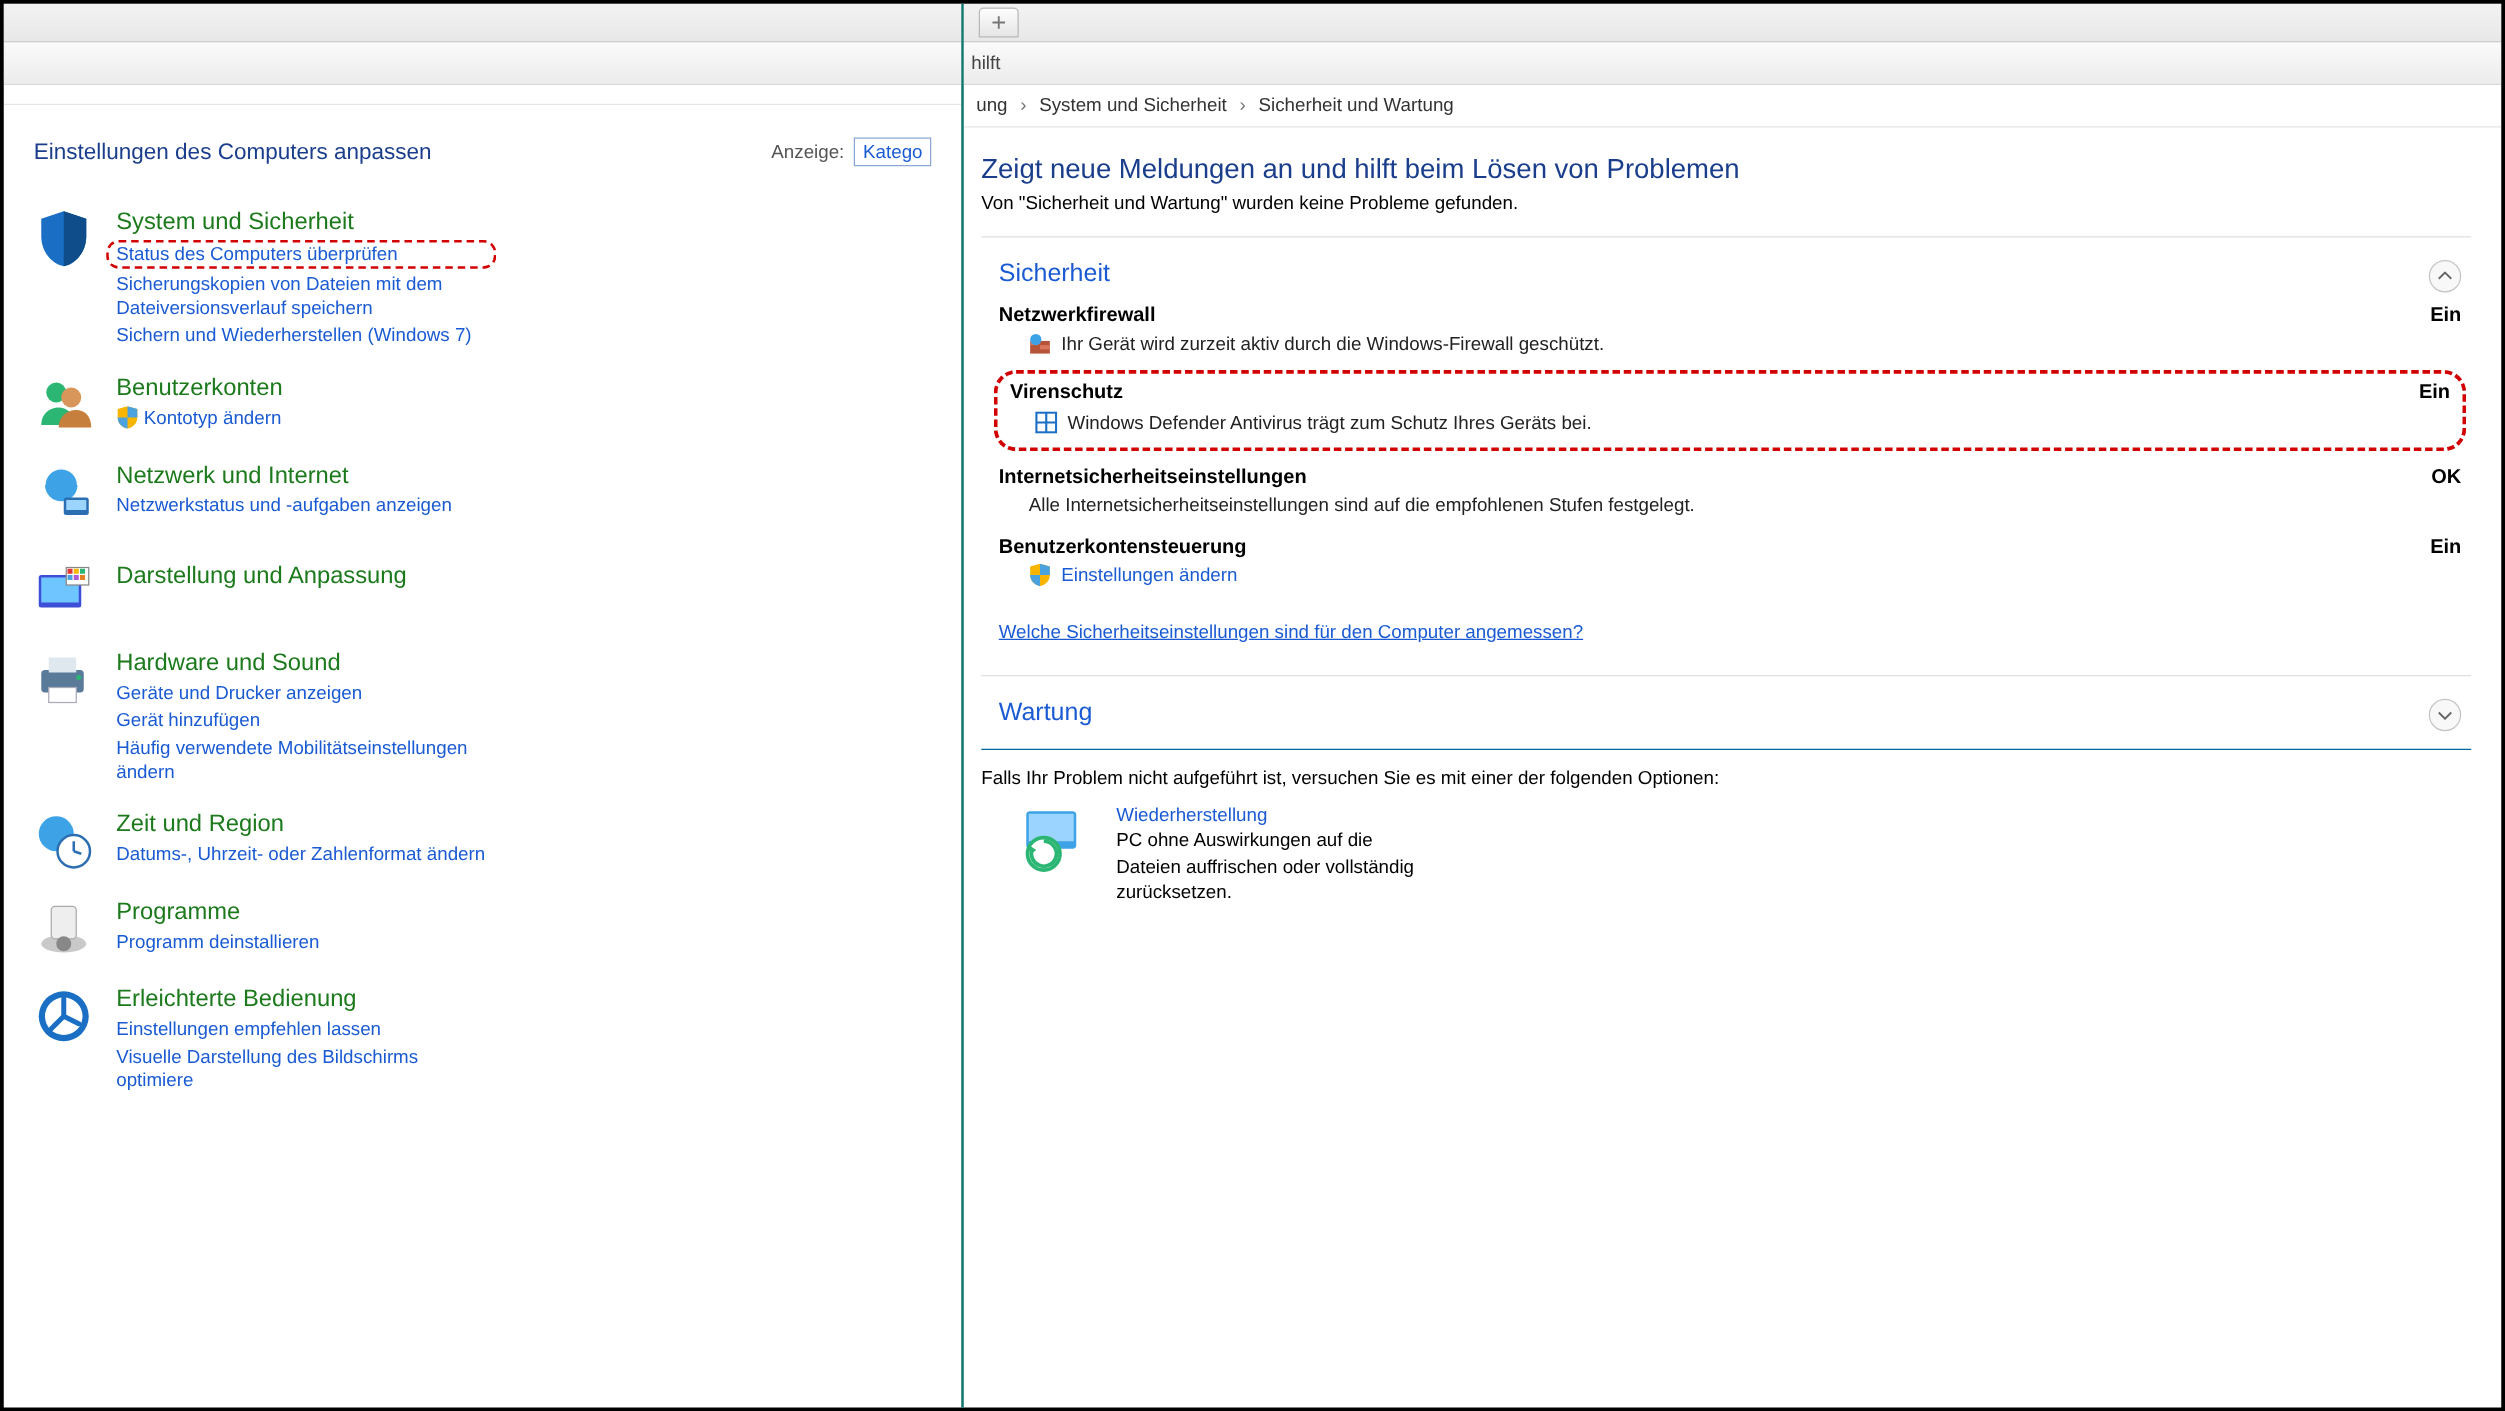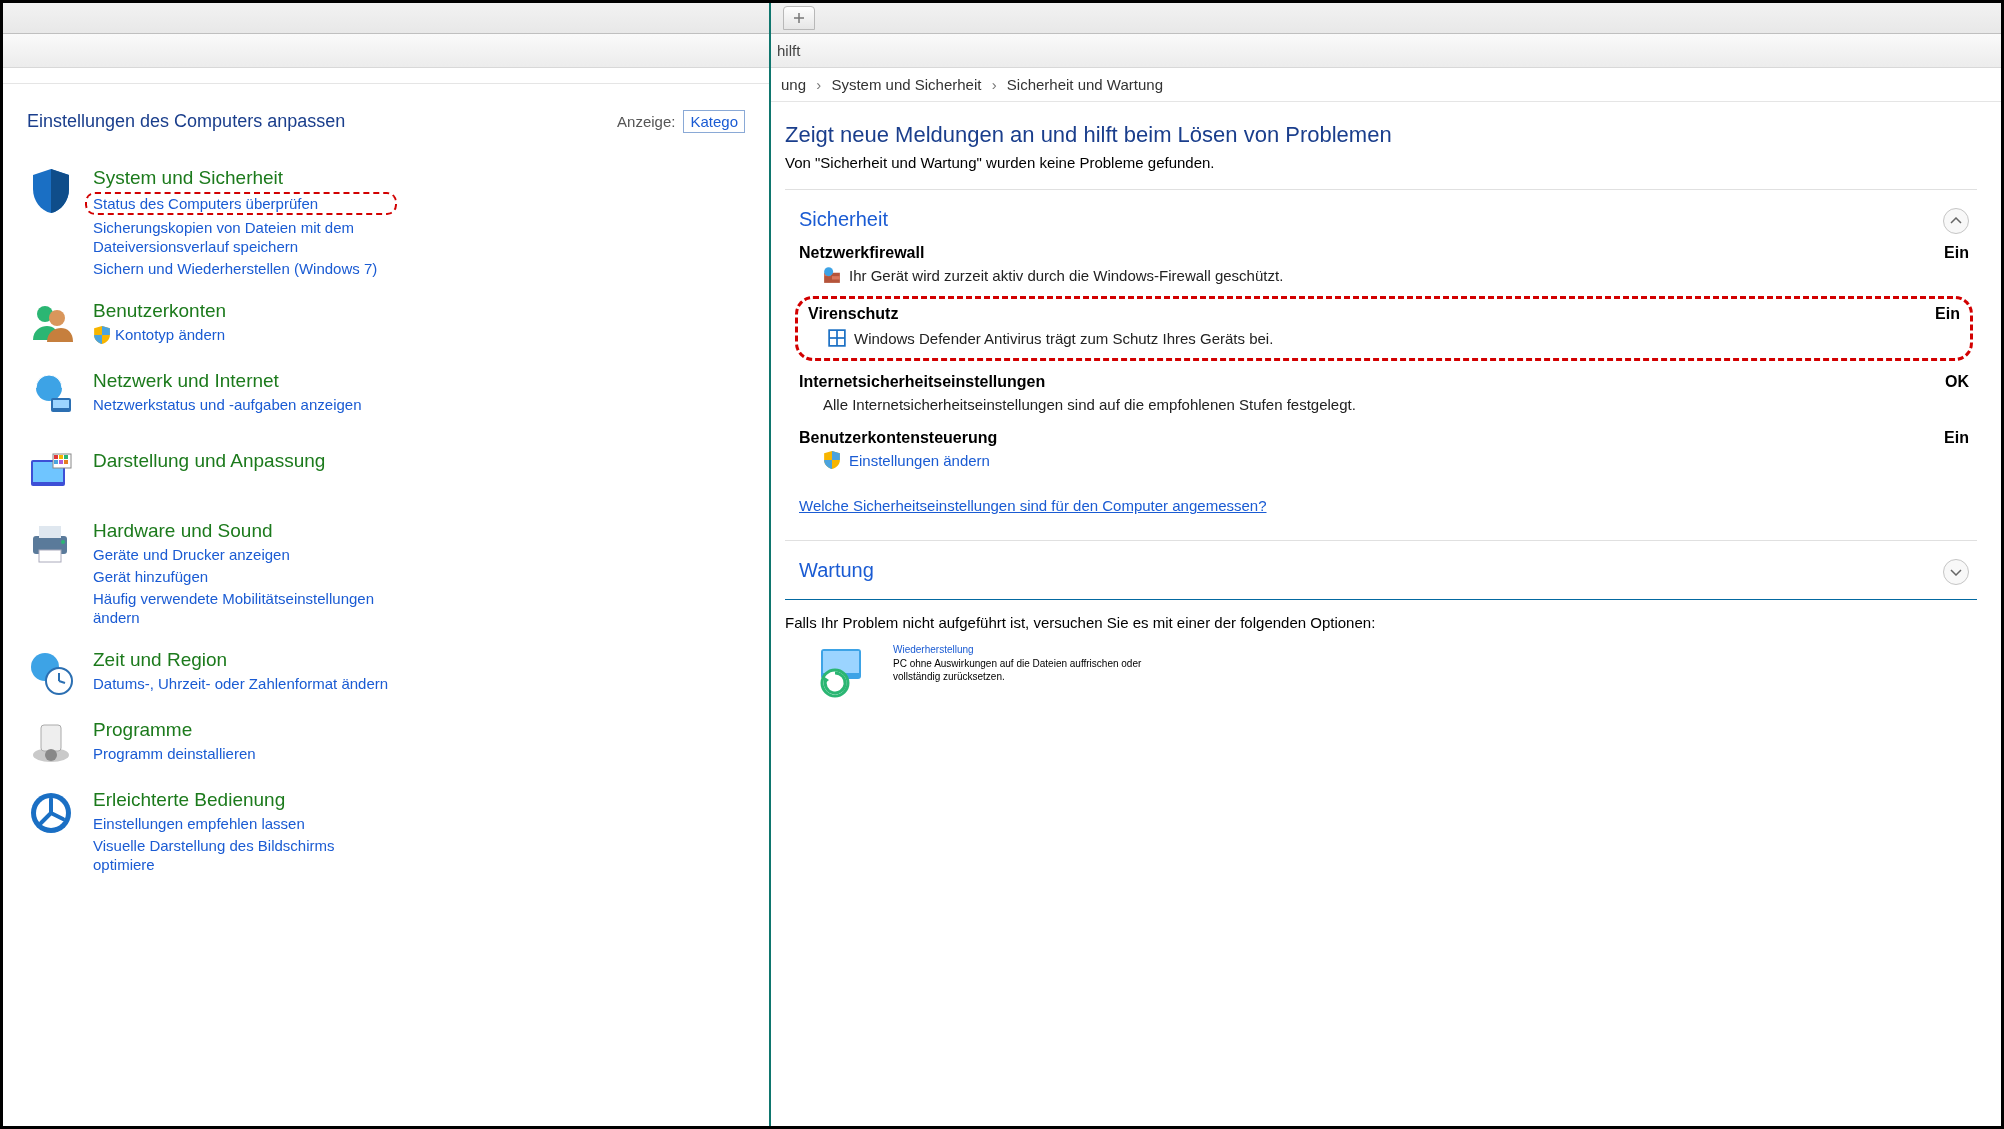--- a/index.html
+++ b/index.html
@@ -40,21 +40,21 @@
 .chev{width:24px;height:24px;border:1px solid #c5c5c5;border-radius:50%;display:flex;align-items:center;justify-content:center;color:#666;font-size:13px;background:#f8f8f8}
 .item{padding:10px 8px 4px 14px}
 .item-row{display:flex;justify-content:space-between;font-weight:700;font-size:16px}
 .item-desc{display:flex;align-items:flex-start;gap:8px;padding:4px 0 0 24px;font-size:15px;color:#222;line-height:1.35}
 .sm-icon{width:18px;height:18px;flex:none}
 .link{color:#1a5bd3}
 .link-u{color:#1a5bd3;text-decoration:underline}
 .hl-dash-r{border:3px dashed #d20000;border-radius:18px;padding:6px 10px 8px 10px;margin:6px 4px 2px 10px}
 .rec-row{display:flex;gap:22px;padding:12px 0 0 30px}
 .rec-icon{width:56px;height:56px;flex:none}
-.rec-text{max-width:260px;font-size:10px;line-height:1.35}
+.rec-text{max-width:260px;font-size:15px;line-height:1.35}
 svg{display:block}
 </style>
 </head>
 <body>
 
 <div class="frame">
 
   <div class="left-pane">
     <div class="tabstrip"></div>
     <div class="toolbar"></div>
@@ -91,21 +91,21 @@
           <div class="cicon">
             <svg viewBox="0 0 48 48">
                 <circle cx="18" cy="14" r="8" fill="#2bb673"></circle>
                 <circle cx="30" cy="18" r="8" fill="#d9965b"></circle>
                 <path d="M6 40 C6 30 14 26 20 26 C26 26 32 30 32 40 Z" fill="#2bb673"></path>
                 <path d="M20 42 C20 32 28 28 34 28 C40 28 46 32 46 42 Z" fill="#c67f3d"></path>
               </svg>
           </div>
           <div class="ctext">
             <span class="cat-head">Benutzerkonten</span>
-            <span style="display:flex;align-items:flex-end;gap:4px">
+            <span style="display:flex;align-items:flex-start;gap:4px">
               <svg class="sm-icon" viewBox="0 0 16 16">
                   <path d="M8 0 L15 2 L15 8 C15 12 12 15 8 16 C4 15 1 12 1 8 L1 2 Z" fill="#f7b500"></path>
                   <path d="M8 0 L15 2 L15 8 L8 8 Z" fill="#4aa3df"></path>
                   <path d="M8 8 L8 16 C4 15 1 12 1 8 Z" fill="#4aa3df"></path>
                 </svg>
               <span class="sublink">Kontotyp ändern</span>
             </span>
           </div>
         </div>
 

